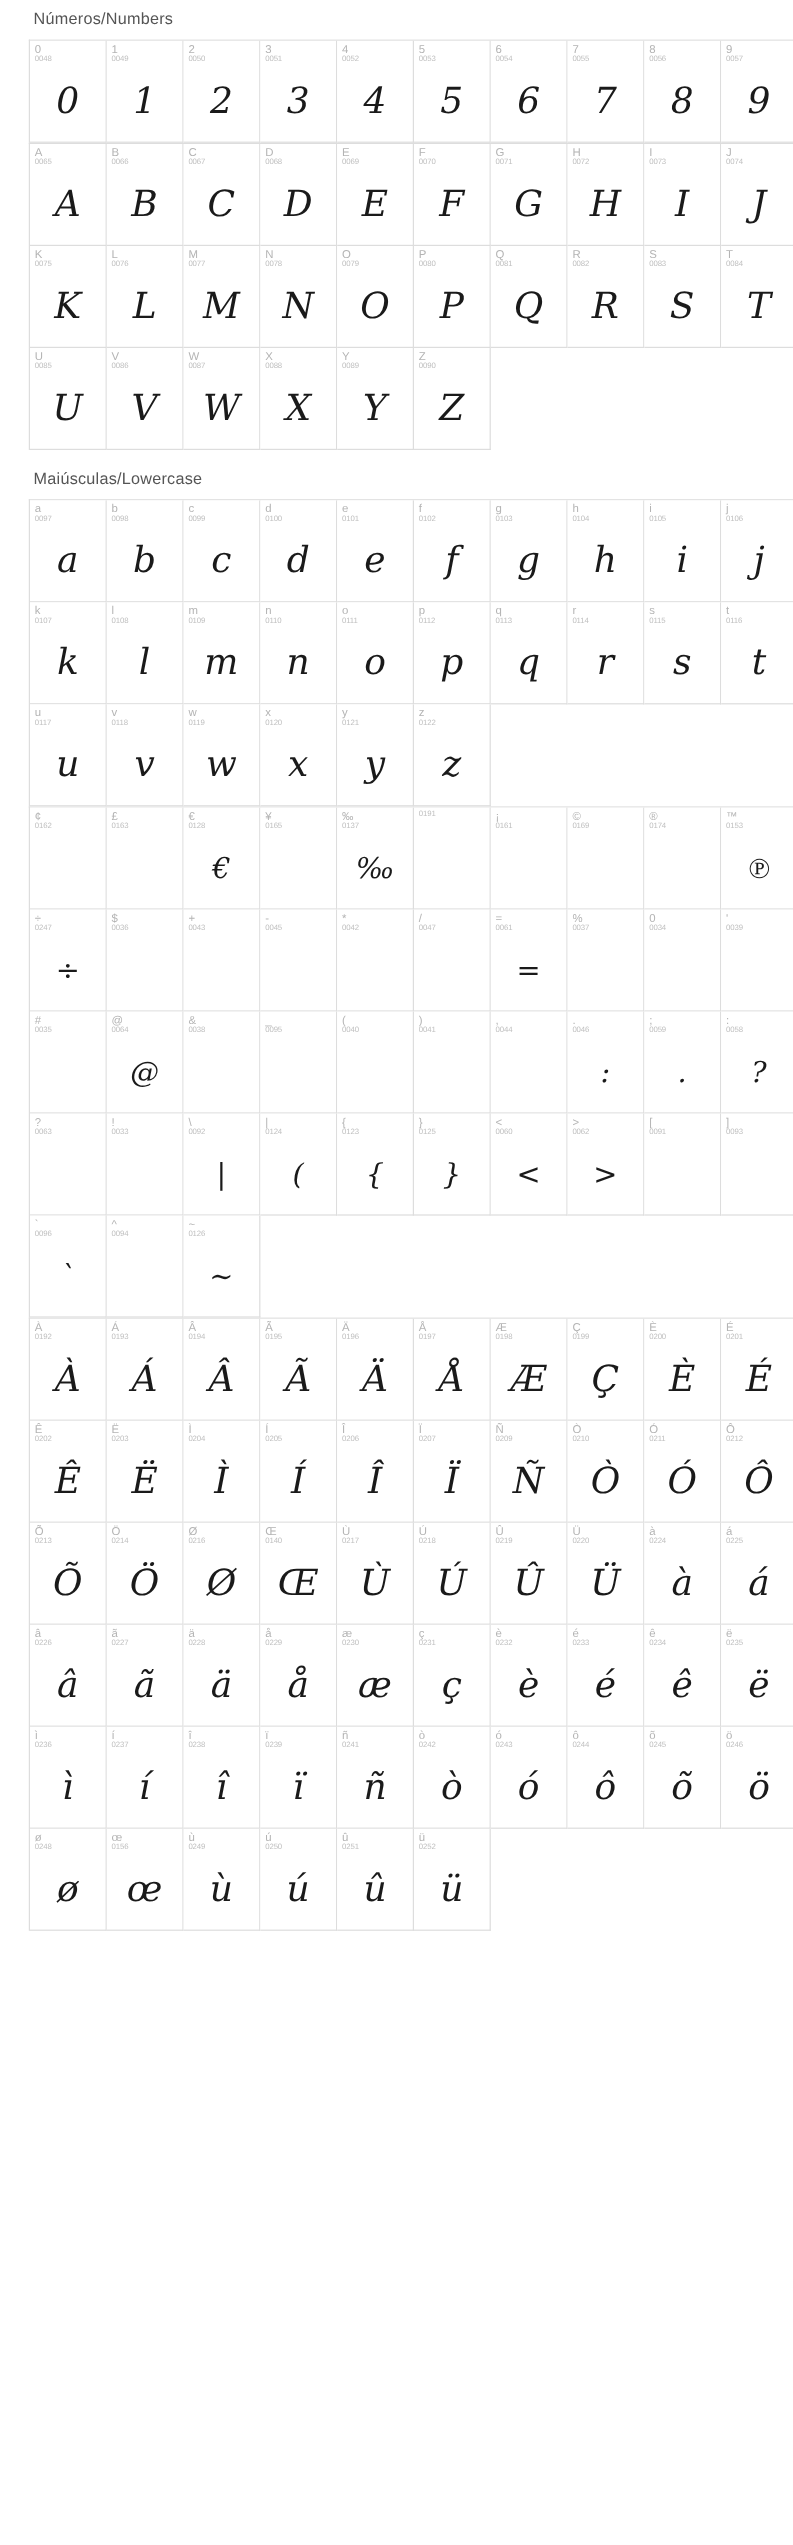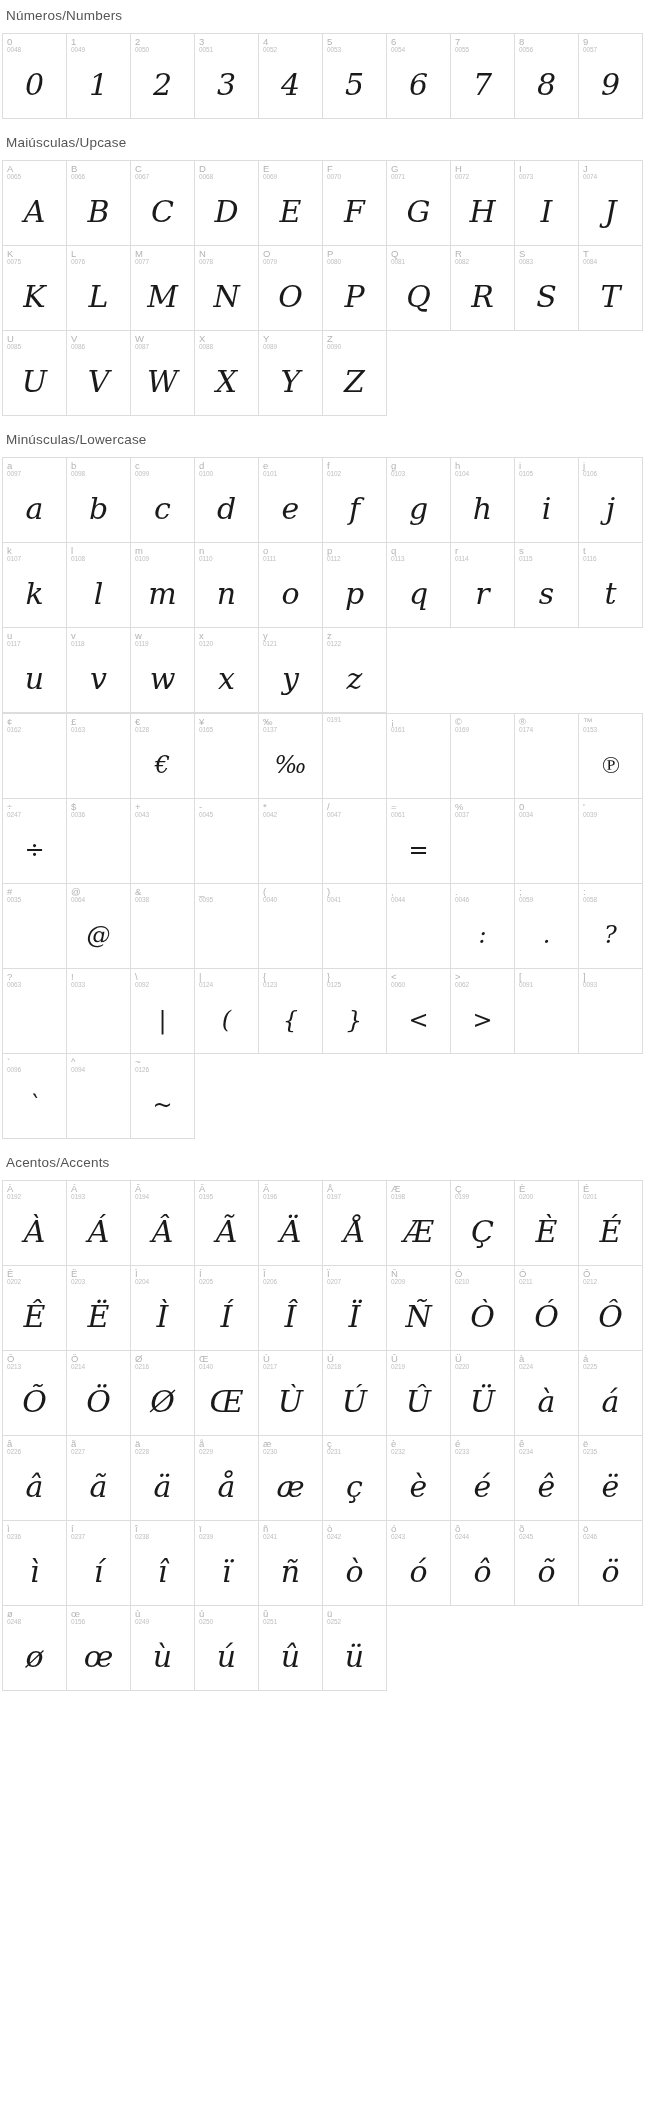--- a/index.html
+++ b/index.html
@@ -8,21 +8,21 @@
     background: #ffffff;
   }
   body {
     width: 661px;
     font-family: "Liberation Sans", sans-serif;
     color: #333333;
   }
   .page {
     width: 569px;
     box-sizing: border-box;
-    padding: 0 10px 20px 2px;
+    padding: 0 10px 20px 24px;
   }
   .section-title {
     font-size: 13.5px;
     color: #555555;
     margin: 16px 0 10px 4px;
     font-weight: normal;
     letter-spacing: 0.2px;
   }
   .first-title {
     margin-top: 8px;
@@ -159,21 +159,20 @@
           <div class="glyph-render">8</div>
         </div>
         <div class="glyph-cell">
           <div class="glyph-meta">
             <span class="glyph-char-label">9</span>
             <span class="glyph-code">0057</span>
           </div>
           <div class="glyph-render">9</div>
         </div>
       </div>
-      <div class="section-title">Maiúsculas/Upcase</div>
       <div class="glyph-grid">
         <div class="glyph-cell">
           <div class="glyph-meta">
             <span class="glyph-char-label">A</span>
             <span class="glyph-code">0065</span>
           </div>
           <div class="glyph-render">A</div>
         </div>
         <div class="glyph-cell">
           <div class="glyph-meta">
@@ -344,21 +343,21 @@
           <div class="glyph-render">Y</div>
         </div>
         <div class="glyph-cell">
           <div class="glyph-meta">
             <span class="glyph-char-label">Z</span>
             <span class="glyph-code">0090</span>
           </div>
           <div class="glyph-render">Z</div>
         </div>
       </div>
-      <div class="section-title">Minúsculas/Lowercase</div>
+      <div class="section-title">Maiúsculas/Lowercase</div>
       <div class="glyph-grid">
         <div class="glyph-cell">
           <div class="glyph-meta">
             <span class="glyph-char-label">a</span>
             <span class="glyph-code">0097</span>
           </div>
           <div class="glyph-render">a</div>
         </div>
         <div class="glyph-cell">
           <div class="glyph-meta">
@@ -832,21 +831,20 @@
           <div class="glyph-render small"></div>
         </div>
         <div class="glyph-cell">
           <div class="glyph-meta">
             <span class="glyph-char-label">~</span>
             <span class="glyph-code">0126</span>
           </div>
           <div class="glyph-render small">~</div>
         </div>
       </div>
-      <div class="section-title">Acentos/Accents</div>
       <div class="glyph-grid">
         <div class="glyph-cell">
           <div class="glyph-meta">
             <span class="glyph-char-label">À</span>
             <span class="glyph-code">0192</span>
           </div>
           <div class="glyph-render">À</div>
         </div>
         <div class="glyph-cell">
           <div class="glyph-meta">

